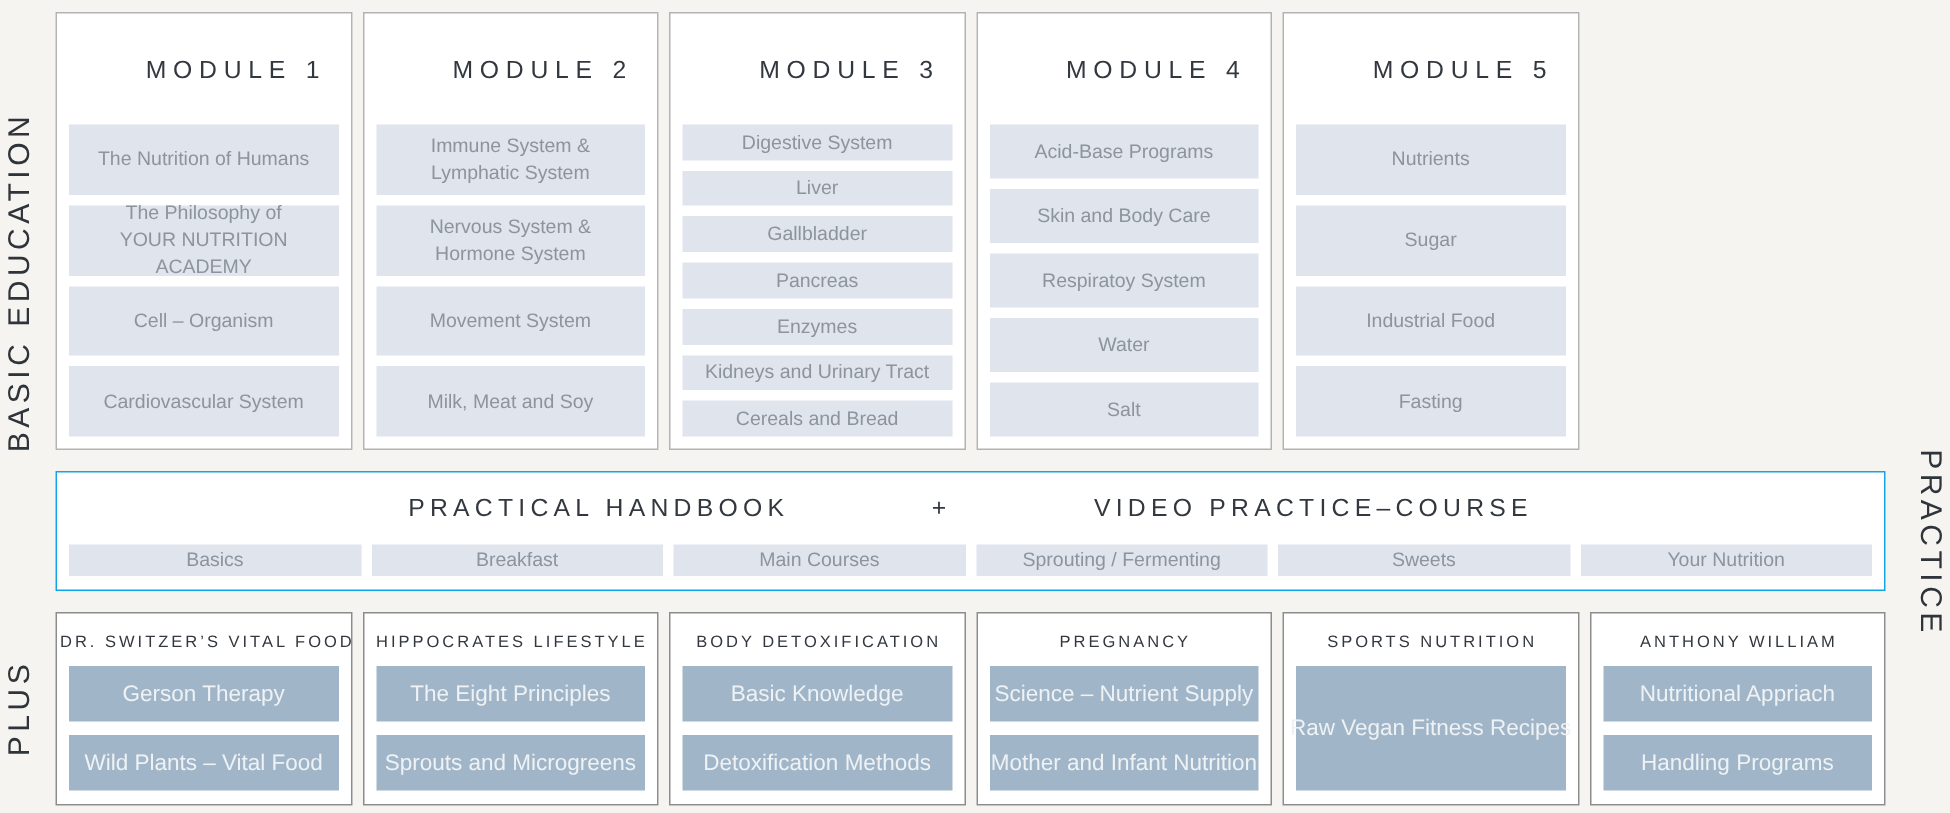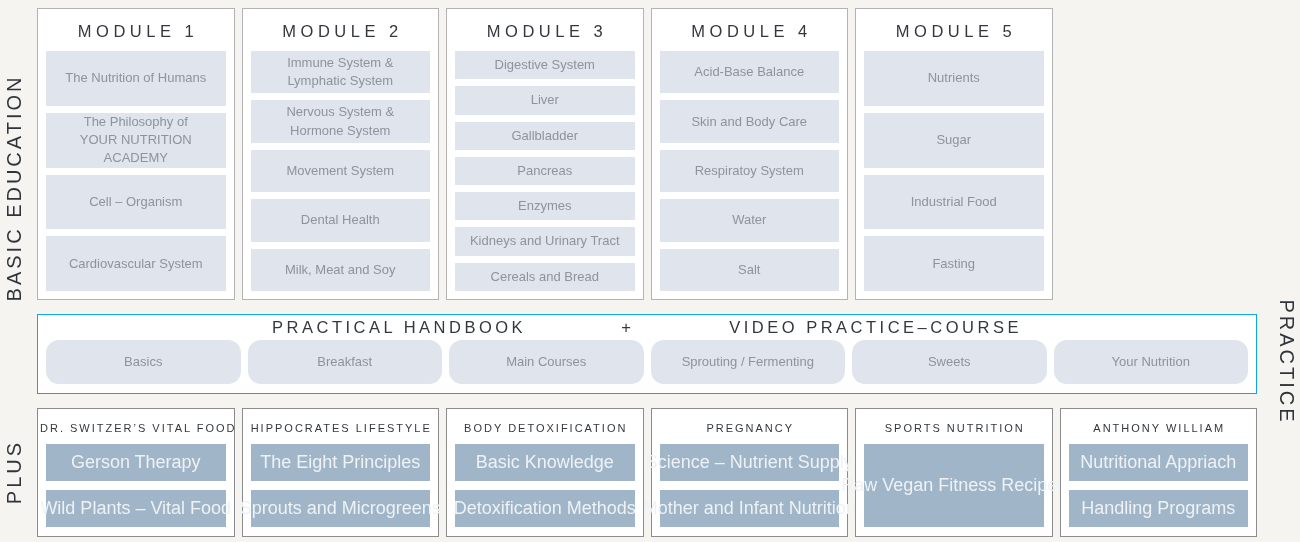--- a/index.html
+++ b/index.html
@@ -38,23 +38,23 @@
     box-sizing:border-box;
     display:flex;
     flex-direction:column;
     min-width:0;
   }
   .module { border:1px solid #b3b3b3; }
   .band   { border:1px solid #0ea5e9; grid-column:1 / -1; }
   .plusbox{ border:1px solid #8c8c8c;justify-content:space-between; }
 
   .mtitle {
-    margin:0;
+    margin:16px;
     padding:13px 0 10px;
-    text-align:center;
+    text-align:right;
     font-size:16.5px;
     font-weight:300;
     letter-spacing:4.5px;
     text-indent:4.5px;
     color:#33383f;
   }
   .items {
     flex:1;
     display:flex;
     flex-direction:column;
@@ -89,24 +89,23 @@
     white-space:nowrap;
   }
   .band-items {
     flex:0 0 auto;
     display:grid;
     grid-template-columns:repeat(6, 1fr);
     gap:7px;
     padding:0 8px 9px;
   }
   .band-pill {
-    height:44px;
+    height:21px;
     flex:none;
     white-space:nowrap;
-    border-radius:13px;
   }
 
   .ptitle {
     margin:0;
     padding:13px 0 10px;
     text-align:center;
     font-size:11px;
     font-weight:400;
     letter-spacing:2px;
     text-indent:2px;
@@ -121,21 +120,21 @@
     padding:0 8px 9px;
   }
   .dark-pill {
     flex:1 1 0;
     display:flex;
     align-items:center;
     justify-content:center;
     text-align:center;
     background:#a0b5c8;
     color:#eef2f5;
-    font-size:18px;
+    font-size:15px;
     line-height:1.3;
     padding:0 2px;
     min-height:0;
     white-space:nowrap;
   }
 </style>
 </head>
 <body>
 
 <div class="stage">
@@ -158,42 +157,41 @@
     </section>
 
     <section class="module">
       <h2 class="mtitle">MODULE 2</h2>
       <div class="items">
         <div class="pill">Immune System &amp;
 Lymphatic System</div>
         <div class="pill">Nervous System &amp;
 Hormone System</div>
         <div class="pill">Movement System</div>
-        <div class="pill">Dental Health</div>
         <div class="pill">Milk, Meat and Soy</div>
       </div>
     </section>
 
     <section class="module">
       <h2 class="mtitle">MODULE 3</h2>
       <div class="items">
         <div class="pill">Digestive System</div>
         <div class="pill">Liver</div>
         <div class="pill">Gallbladder</div>
         <div class="pill">Pancreas</div>
         <div class="pill">Enzymes</div>
         <div class="pill">Kidneys  and Urinary Tract</div>
         <div class="pill">Cereals and Bread</div>
       </div>
     </section>
 
     <section class="module">
       <h2 class="mtitle">MODULE 4</h2>
       <div class="items">
-        <div class="pill">Acid-Base Balance</div>
+        <div class="pill">Acid-Base Programs</div>
         <div class="pill">Skin and Body Care</div>
         <div class="pill">Respiratoy System</div>
         <div class="pill">Water</div>
         <div class="pill">Salt</div>
       </div>
     </section>
 
     <section class="module">
       <h2 class="mtitle">MODULE 5</h2>
       <div class="items">

